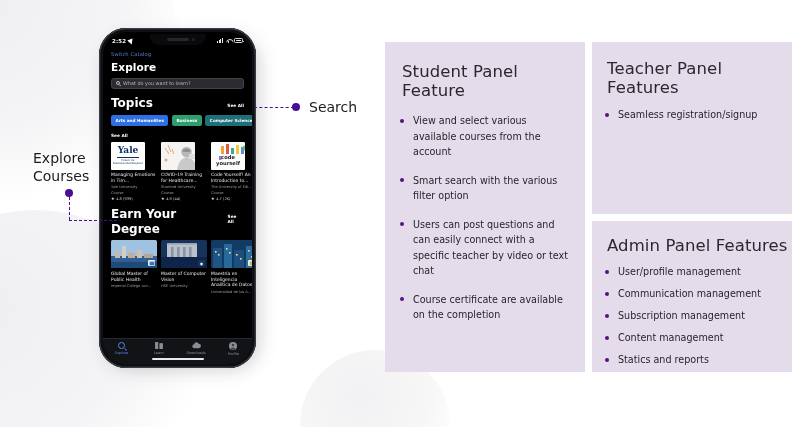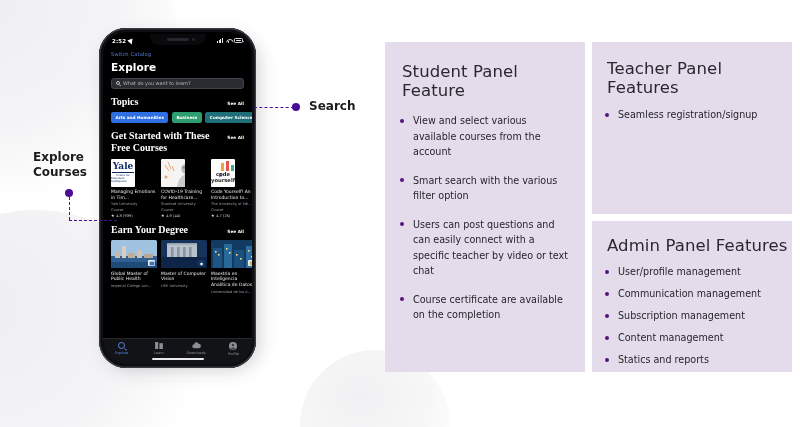--- a/index.html
+++ b/index.html
@@ -75,49 +75,49 @@
     margin-top:4.5px; height:11px; border-radius:3px; background:#2b2c31;
     display:flex; align-items:center; gap:2.6px; padding:0 4px;
     border:.6px solid #43444b;
   }
   .mag { width:4.4px; height:4.4px; border:.85px solid #b9bac0; border-radius:50%; position:relative; flex:none; }
   .mag::after { content:""; position:absolute; right:-2px; bottom:-1.2px; width:2.4px; height:.85px;
     background:#b9bac0; transform:rotate(44deg); border-radius:1px; }
   .search-ph { color:#b6b7bd; font-size:4.9px; }
 
   .sec-head { display:flex; justify-content:space-between; align-items:baseline; margin-top:7px; }
-  .sec-title { color:#fff; font-size:10px; font-weight:700; line-height:1.22;font-family:Liberation Serif, serif; }
+  .sec-title { color:#fff; font-size:12px; font-weight:700; line-height:1.22; }
   .see-all { color:#fff; font-size:4.3px; font-weight:700; }
 
   .chips { display:flex; gap:3.5px; margin-top:4.5px; }
   .chip { height:11px; border-radius:2.2px; display:flex; align-items:center; justify-content:center;
     padding:0 4.5px; color:#fff; font-size:4.2px; font-weight:700; white-space:nowrap; flex:none; }
 
   .cards { display:flex; gap:4px; margin-top:4px; }
   .card { width:46px; flex:none; }
-  .thumb { width:24px; height:28px; border-radius:1.6px; overflow:hidden; position:relative; background:#fff; }
+  .thumb { width:34px; height:28px; border-radius:1.6px; overflow:hidden; position:relative; background:#fff; }
   .card-title { color:#e9e9ec; font-size:4.5px; line-height:1.28; margin-top:2.6px; }
   .card-sub { color:#9b9ca3; font-size:3.6px; margin-top:1.6px; line-height:1.3; }
   .card-type { color:#9b9ca3; font-size:3.6px; margin-top:1px; }
   .rating { display:flex; align-items:center; gap:1.6px; margin-top:2px; color:#c9cace; font-size:3.6px; }
   .star { color:#e7e7ea; font-size:4px; line-height:1; }
 
   .deg-thumb { width:46px; height:28px; border-radius:1.6px; overflow:hidden; position:relative; }
   .deg-badge { position:absolute; right:2px; bottom:2px; width:7px; height:6px; border-radius:1px;
     background:#e9eef7; display:flex; align-items:center; justify-content:center; }
 
   .tabbar { position:absolute; left:0; right:0; bottom:0; height:26px; background:#121317;
     border-top:.6px solid #27282d; display:flex; align-items:flex-start; padding-top:3.4px; }
   .tab { flex:1; display:flex; flex-direction:column; align-items:center; gap:1.6px; }
   .tab-lab { font-size:3.5px; }
   .home-ind { position:absolute; left:50%; transform:translateX(-50%); bottom:4px;
     width:52px; height:2.2px; border-radius:2px; background:#e9e9ec; }
 
   
-  .ann-label { position:absolute; font-size:12px; color:#1c1c1c; line-height:1.28; z-index:6;font-weight:bold; }
+  .ann-label { position:absolute; font-size:14px; color:#1c1c1c; line-height:1.28; z-index:6; }
   .ann-dot { position:absolute; width:8px; height:8px; border-radius:50%; background:#4b0c96; z-index:6; }
   .dash-h { position:absolute; height:0; border-top:1.4px dashed #4b0c96; z-index:5; }
   .dash-v { position:absolute; width:0; border-left:1.4px dashed #4b0c96; z-index:5; }
 
   
   .panel { position:absolute; background:#e4dcea; z-index:4; }
   #panel-student { left:385px; top:42px; width:200px; height:330px; }
   #panel-teacher { left:592px; top:42px; width:200px; height:172px; }
   #panel-admin   { left:592px; top:221px; width:200px; height:151px; }
 
@@ -201,24 +201,20 @@
           <span class="see-all">See All</span>
         </div>
         <div class="chips">
           <div class="chip" style="background:#2f6fe4">Arts and Humanities</div>
           <div class="chip" style="background:#2f9e6e">Business</div>
           <div class="chip" style="background:#1f6f78">Computer Science</div>
 
         </div>
 
         <div class="sec-head">
-          <span class="sec-title">
-            <span>Get Started with These</span><br>
-            <span>Free Courses</span>
-          </span>
           <span class="see-all">See All</span>
         </div>
 
         <div class="cards">
 
           <div class="card">
             <div class="thumb">
               <div style="position:absolute;inset:0;background:#ffffff;display:flex;flex-direction:column;align-items:center;justify-content:center;">
                 <div style="font-family:'DejaVu Serif',serif;font-size:9px;color:#0d2b63;font-weight:700;line-height:1;">Yale</div>
                 <div style="width:22px;height:.5px;background:#0d2b63;margin:1.4px 0;"></div>

